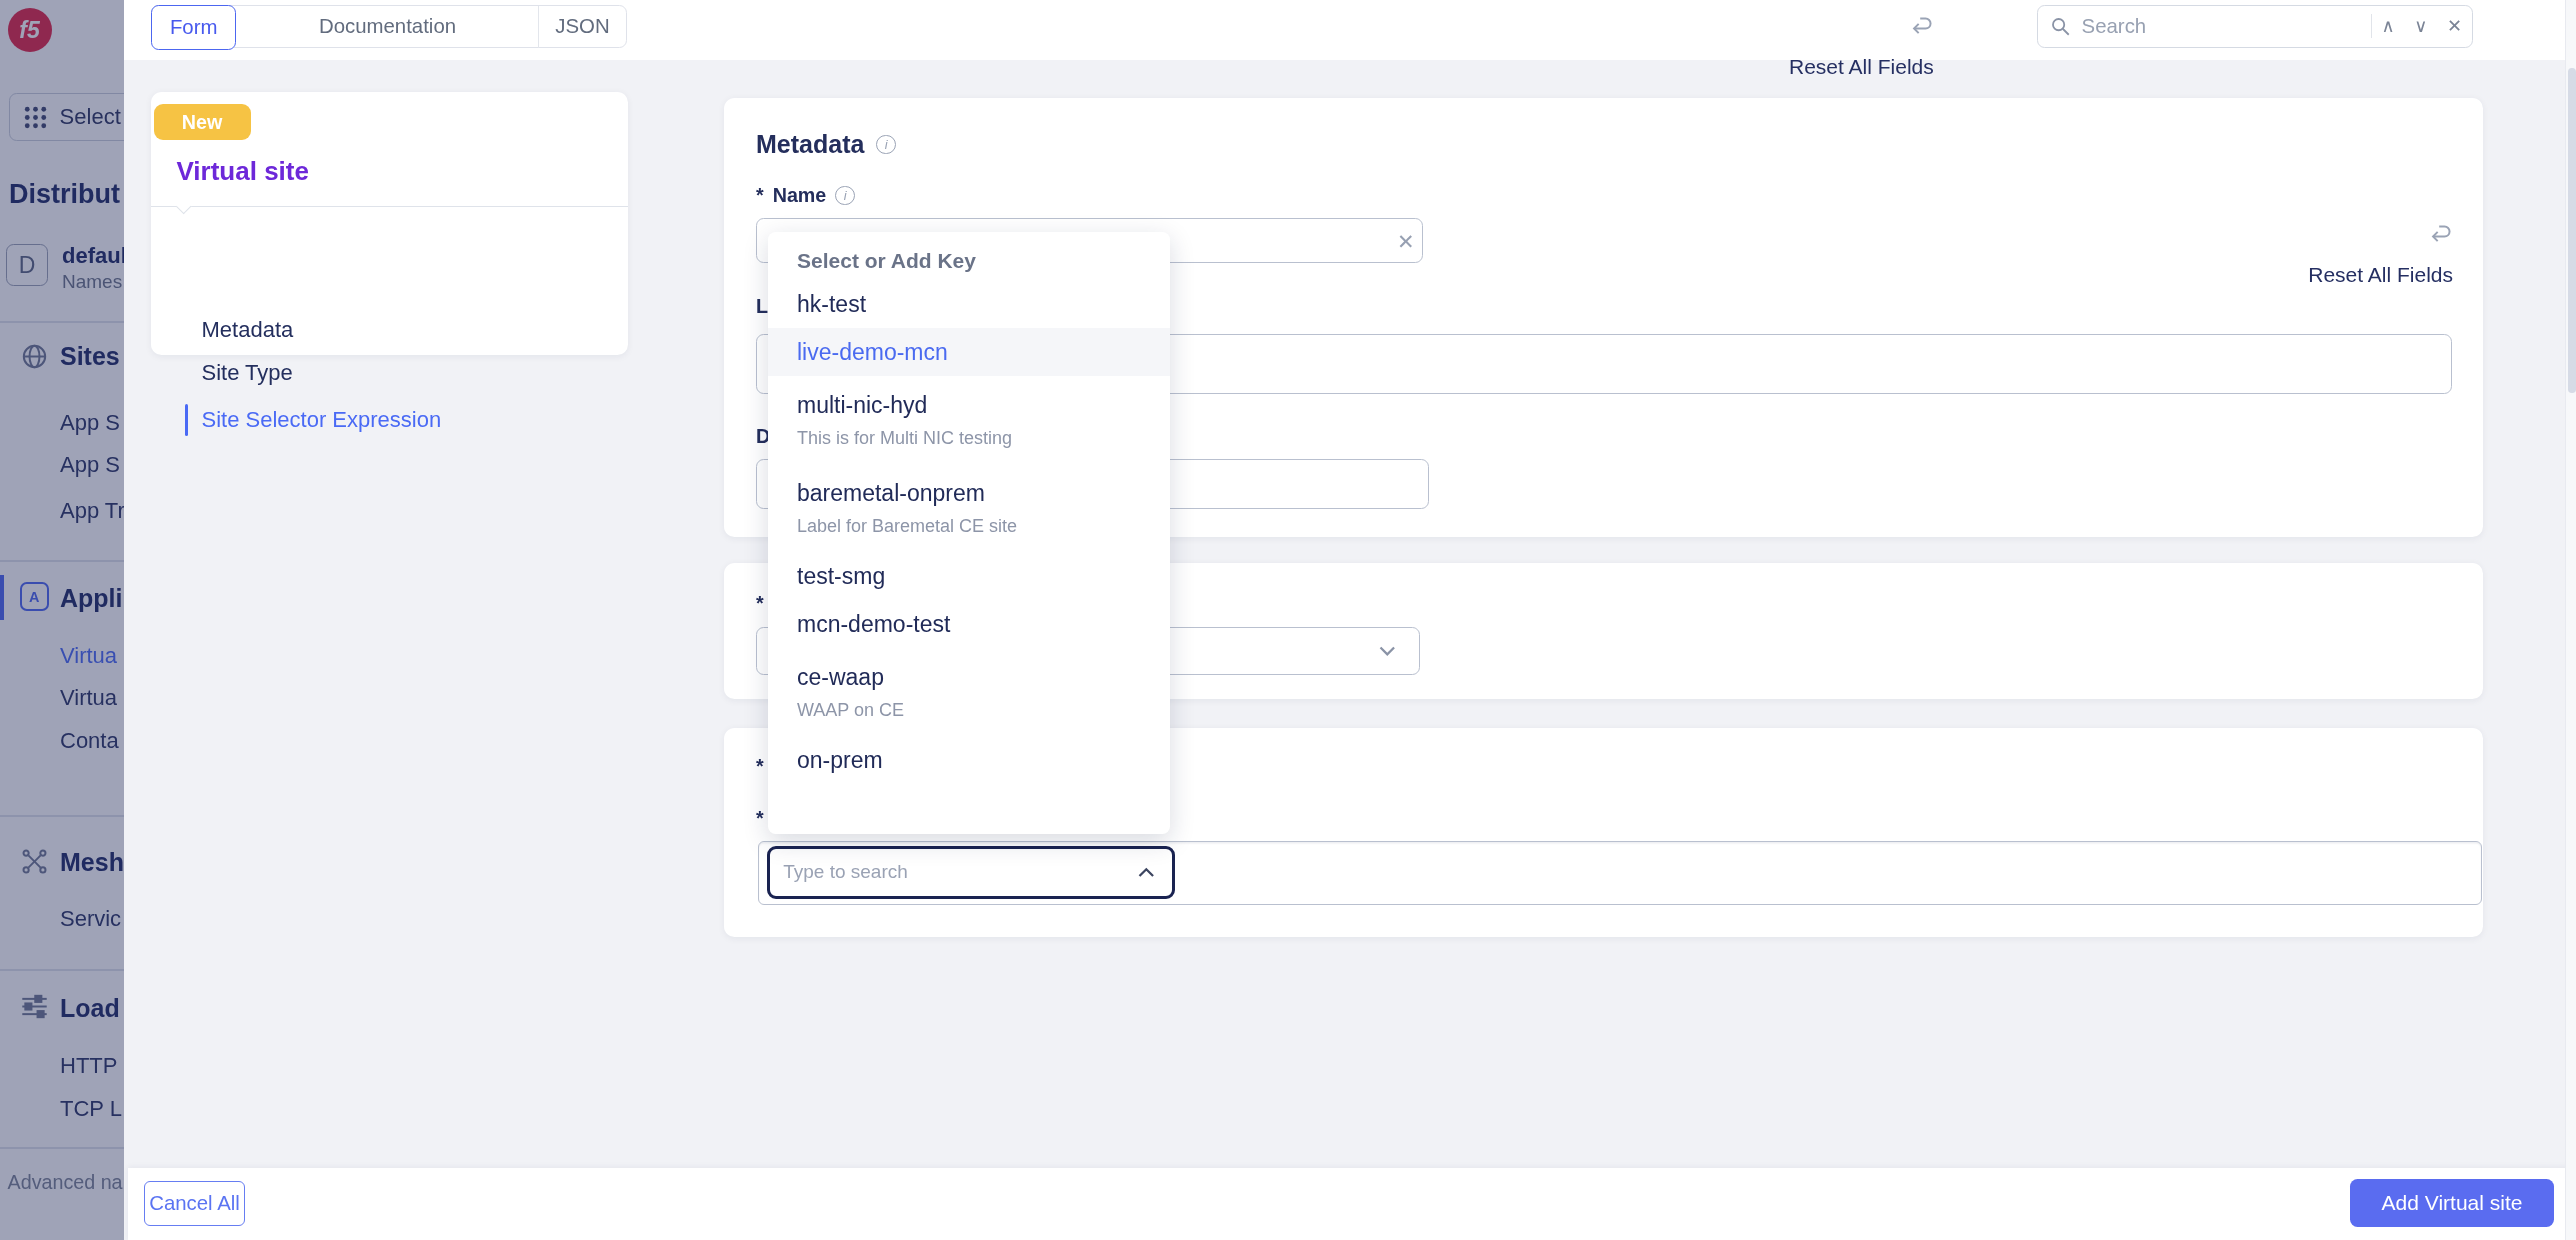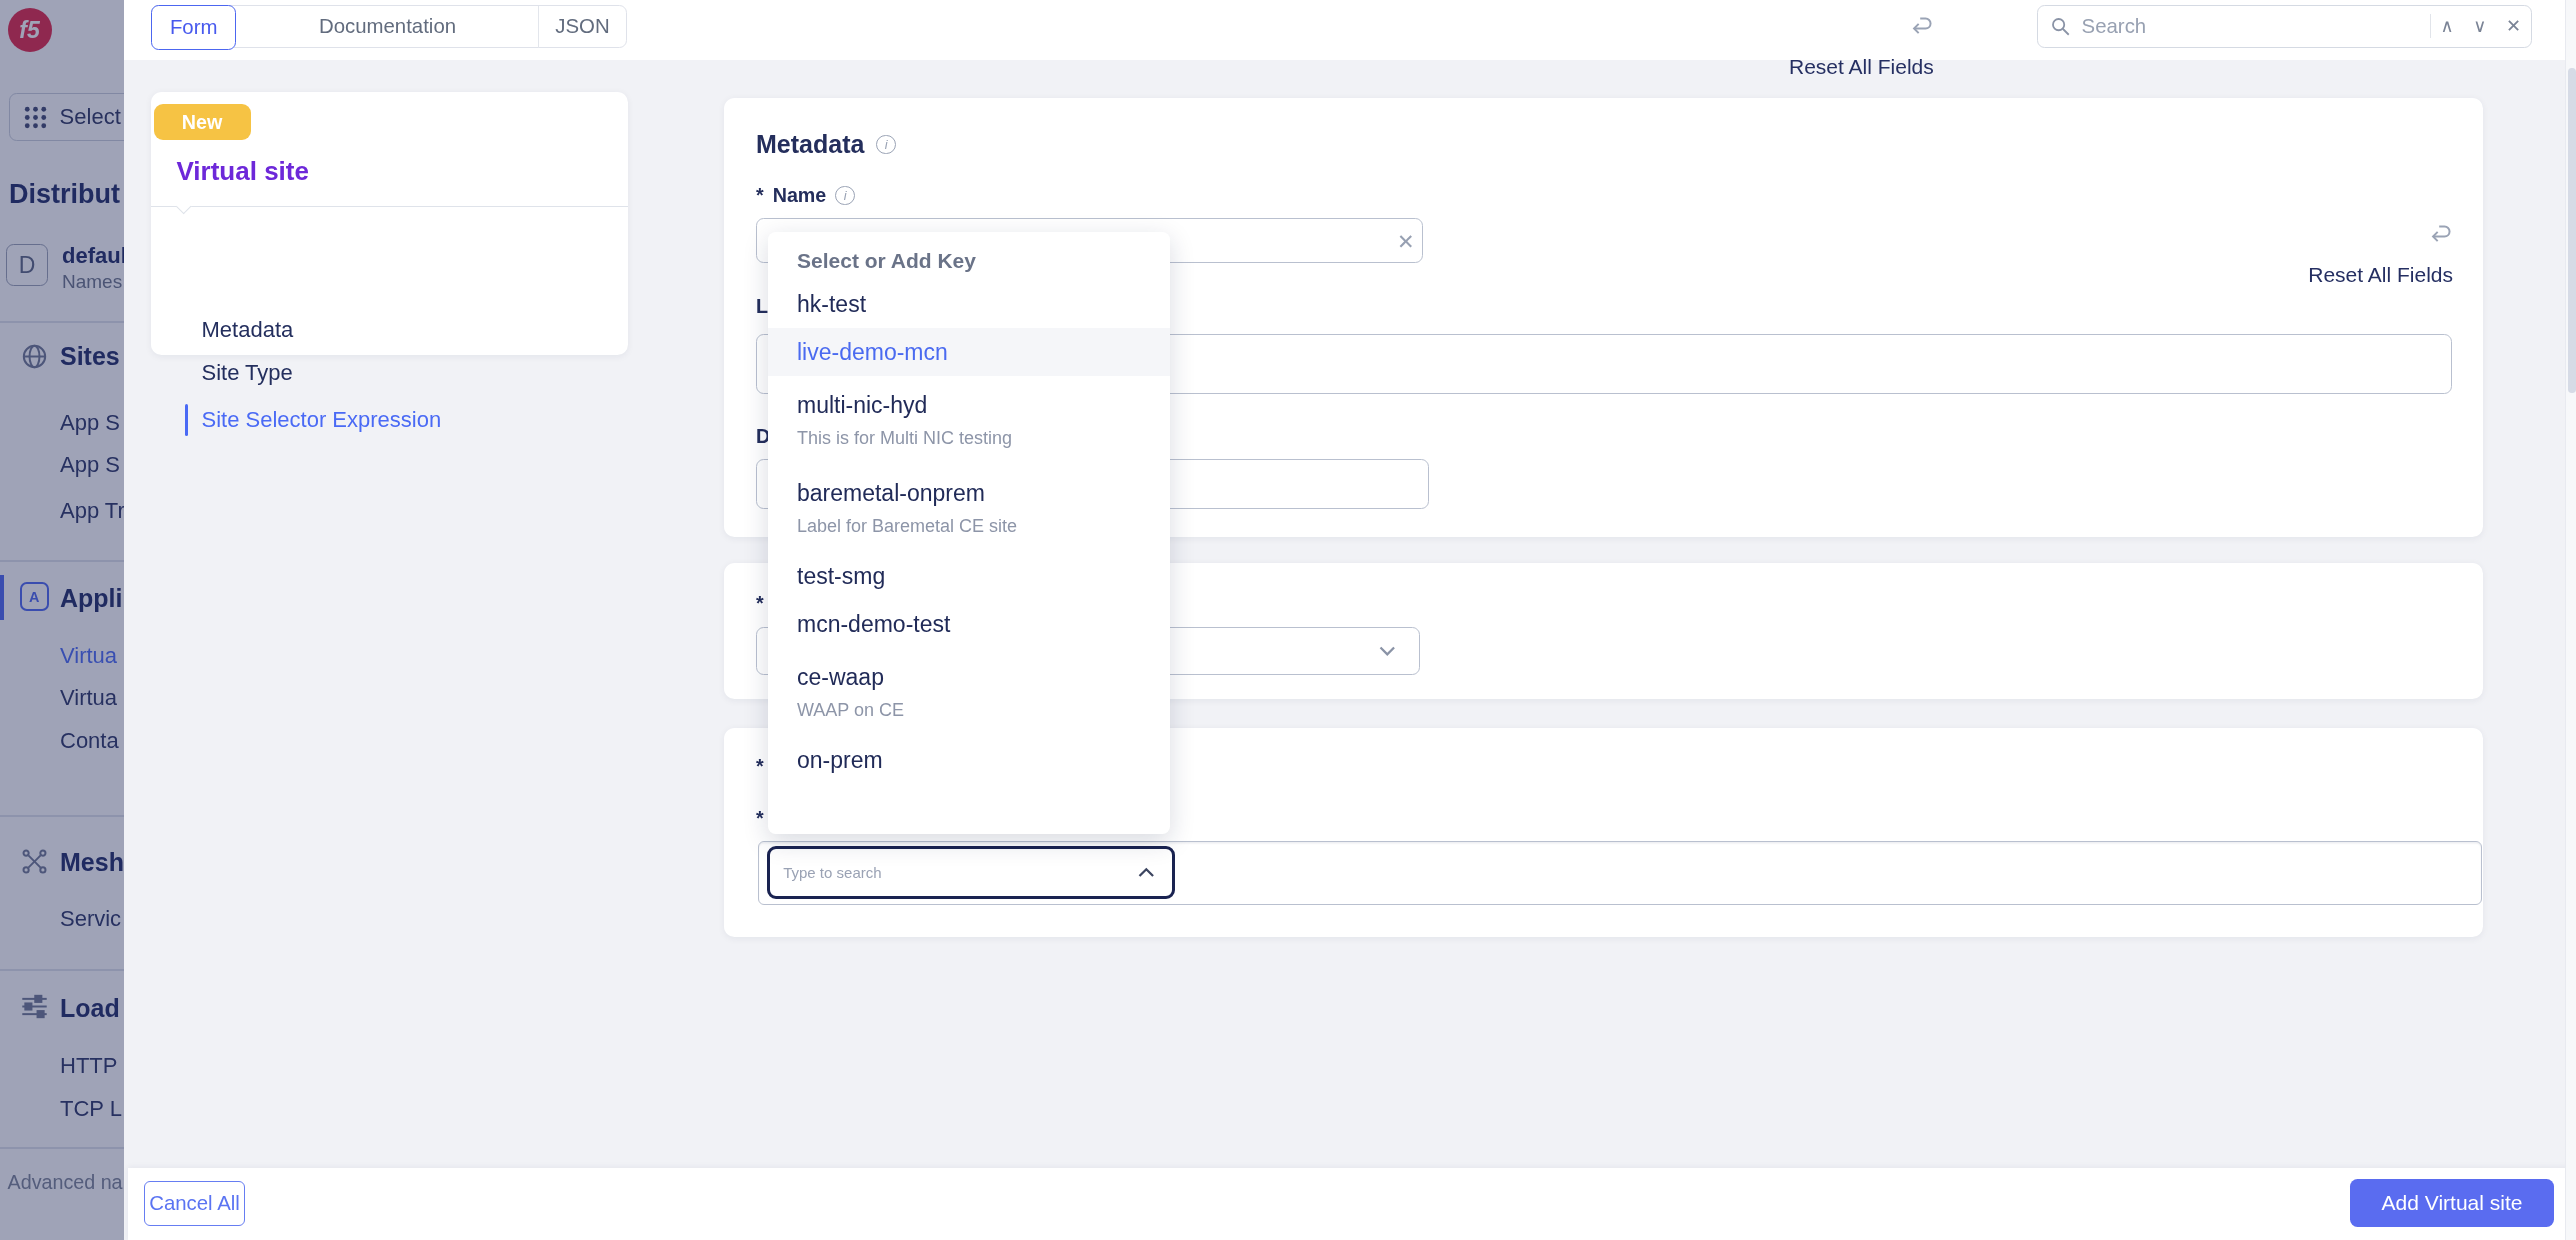--- a/index.html
+++ b/index.html
@@ -59,21 +59,21 @@
   .tab-form { left:-0.8px; top:-0.8px; width:85px; height:45px; border:1.5px solid #4c66f0;
               border-radius:7.6px; background:#fff; color:#4759ee; z-index:2; }
   .tab-doc { left:85px; width:301px; }
   .tab-json { left:386px; width:89px; }
   .tab-sep { position:absolute; left:386px; top:0; width:0.8px; height:42px; background:#e3e6ec; }
 
   .reset-row { position:absolute; display:flex; align-items:flex-end; gap:15px;
                font-size:21px; color:#252f62; cursor:pointer;flex-direction:column; }
   .hdr-reset { left:1665px; top:16.6px; }
 
-  .search-box { position:absolute; left:1913px; top:4.5px; width:495px; height:43px;
+  .search-box { position:absolute; left:1913px; top:4.5px; width:436px; height:43px;
                 border:1.5px solid #d5dae3; border-radius:7.6px; background:#fff;
                 display:flex; align-items:center; }
   .search-box input { border:none; outline:none; flex:1; font-size:20.4px;
                       color:#2a3466; margin-left:10.6px; min-width:0;
                       font-family:"Liberation Sans",sans-serif; }
   .search-box input::placeholder { color:#98a1b2; }
   .sb-ctrl { font-size:18px; color:#7b8496; padding:0 9.8px; cursor:pointer; }
   .sb-vdiv { width:0.8px; height:24px; background:#e1e4ea; }
 
   
@@ -116,21 +116,21 @@
   .sel-box { position:absolute; left:32px; top:64px; width:664px; height:48px;
              border:1.5px solid #b9c0cf; border-radius:7.6px; background:#fff; cursor:pointer; }
   .caret-down { position:absolute; right:23px; top:18px; }
 
   .expr-outer { position:absolute; left:34px; top:113px; width:1724px; height:64px;
                 border:1.5px solid #b9c0cf; border-radius:6px; background:#fff;
                 box-shadow:inset 0 1.5px 1.5px rgba(30,40,80,0.08); }
   .combo { position:absolute; left:7.6px; top:3.8px; width:408px; height:53px;
            border:3px solid #1a2351; border-radius:9px; background:#fff;
            display:flex; align-items:center; }
-  .combo input { border:none; outline:none; flex:1; font-size:15px; margin-left:13.6px;
+  .combo input { border:none; outline:none; flex:1; font-size:19px; margin-left:13.6px;
                  color:#000000; min-width:0; font-family:"Liberation Sans",sans-serif; }
   .combo input::placeholder { color:#9aa2b4; }
   .caret-up { margin-right:16.6px; }
 
   
   .dropdown { position:absolute; left:644px; top:232px; width:402px; height:602px;
               background:#fff; border-radius:7.6px; z-index:20; overflow:hidden;
               box-shadow:0 7.6px 26px rgba(20,30,70,0.16); }
   .dd-header { height:48px; padding:16.6px 0 0 29px; font-size:21px; font-weight:bold;
                color:#6a7388; }

